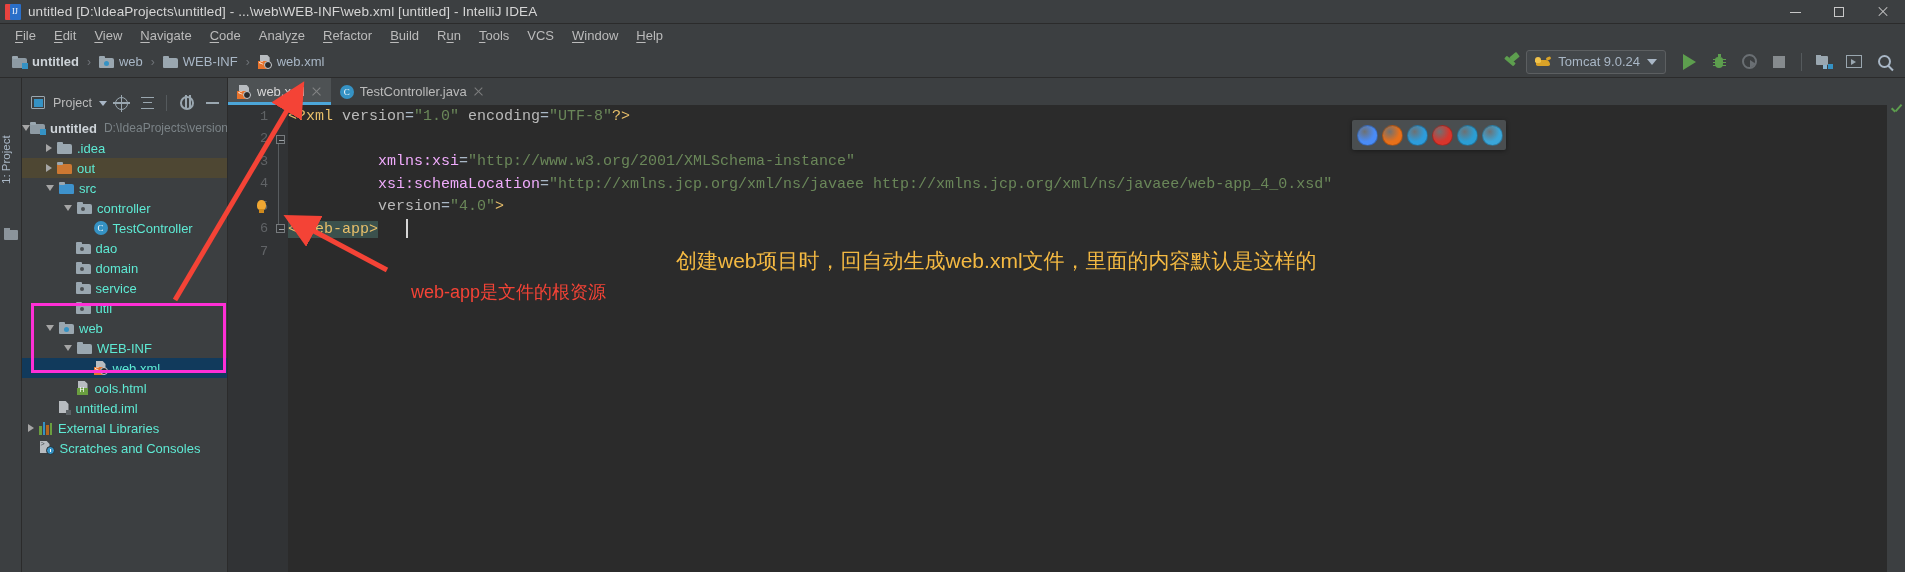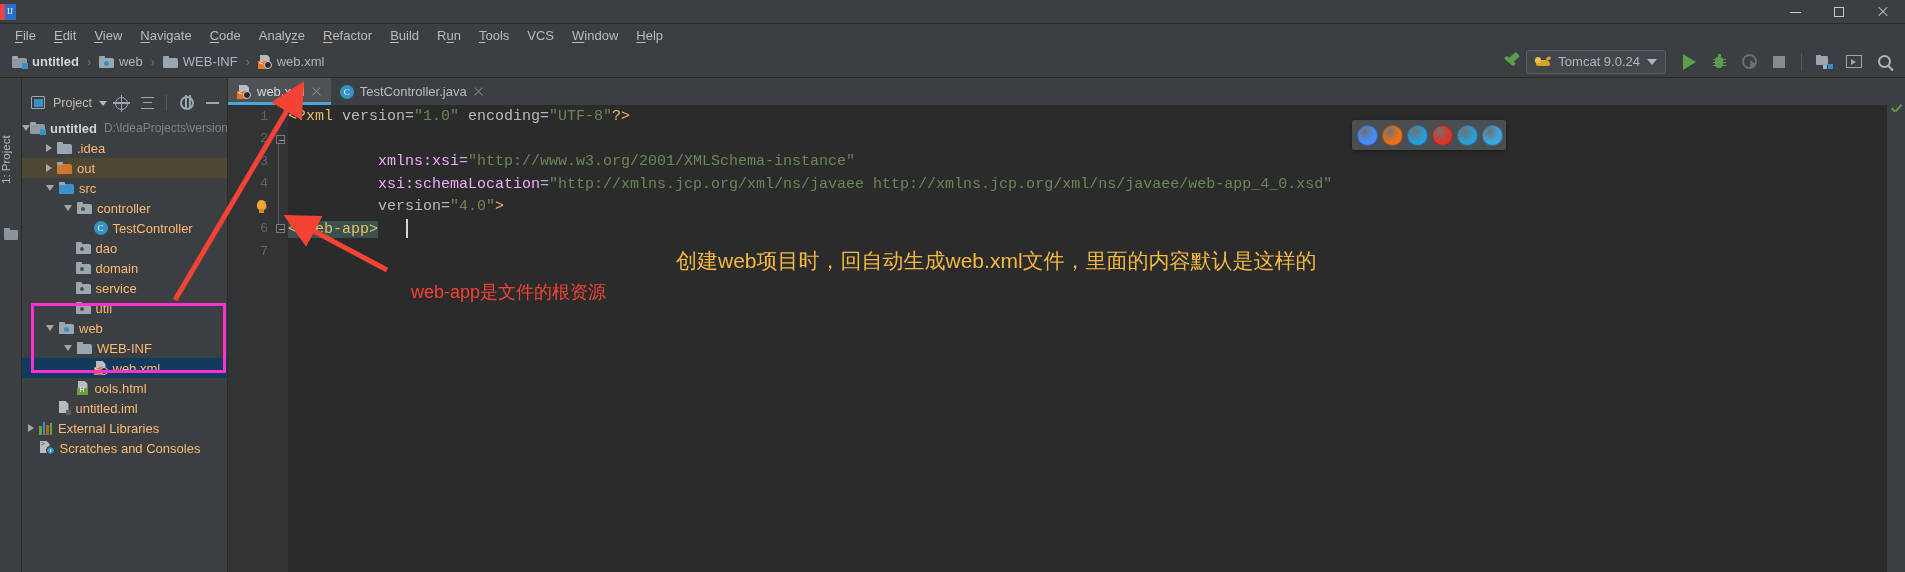--- a/index.html
+++ b/index.html
@@ -11,21 +11,21 @@
     -webkit-font-smoothing: antialiased;
   }
   #app { position: relative; width: 1905px; height: 572px; background: #3c3f41; }
 
   
   .titlebar {
     position: absolute; left: 0; top: 0; width: 1905px; height: 24px;
     background: #3c3f41; display: flex; align-items: center;
     border-bottom: 1px solid #2b2b2b;
   }
-  .title-ico { width: 16px; height: 16px; margin-right: 7px; position: relative; flex: 0 0 auto; }
+  .title-ico { width: 16px; height: 16px; margin-left: 5px; margin-right: 7px; position: relative; flex: 0 0 auto; }
   .title-ico .a { position: absolute; left:0; top:0; width:9px; height:16px; background:#e8433f; border-radius:1px;}
   .title-ico .b { position: absolute; left:5px; top:0; width:11px; height:16px; background:#2a6fc9; border-radius:1px;}
   .title-ico .c { position: absolute; left:7px; top:3px; color:#fff; font-size:8px; font-family:"Liberation Serif",serif; line-height:10px;}
   .title-text { color: #d6d6d6; font-size: 13.5px; letter-spacing: .1px; white-space: nowrap; }
   .win-btns { position: absolute; right: 0; top: 0; height: 24px; display: flex; }
   .win-btn { width: 44px; height: 24px; display: flex; align-items: center; justify-content: center; color: #c8c8c8; font-size: 12px; }
   .wb-min { width: 11px; height: 1px; background: #c8c8c8; }
   .wb-max { width: 10px; height: 10px; border: 1px solid #c8c8c8; }
   .wb-close { position: relative; width: 12px; height: 12px; }
   .wb-close:before, .wb-close:after { content:""; position:absolute; left:0; top:5px; width:12px; height:1px; background:#c8c8c8;}
@@ -144,21 +144,21 @@
   .pv-div { width:1px;height:16px;background:#555a5d;margin:0 5px;}
 
   .tree { padding-top:2px; font-size:13px; color:#bbbbbb; position:relative;}
   .trow { height:20px; display:flex; align-items:center; white-space:nowrap; position:relative;}
   .trow.hl-out { background:#4e4733; }
   .trow.sel { background:#113a5c; }
   .tw { width:0;height:0; flex:0 0 auto; }
   .tw.right { border-top:4.5px solid transparent; border-bottom:4.5px solid transparent; border-left:6.5px solid #a5a5a5; }
   .tw.down { border-left:4.5px solid transparent; border-right:4.5px solid transparent; border-top:6.5px solid #a5a5a5; }
   .tw.none { width:6.5px; height:9px; }
-  .tlbl { margin-left:5px; color:#fdba74; }
+  .tlbl { margin-left:5px; color:#5eead4; }
   .tlbl.bold { font-weight:bold; color:#cdd3d8; }
   .tpath { margin-left:7px; color:#7b8387; font-size:12px; }
   .cico { width:14px;height:14px;border-radius:50%;background:#3592c4;color:#fff;font-size:9px;display:flex;align-items:center;justify-content:center;flex:0 0 auto;font-family:"Liberation Serif",serif;}
   .htmlico { width:14px;height:14px;position:relative;flex:0 0 auto;}
   .htmlico .pg{position:absolute;left:2px;top:0;width:10px;height:11px;background:#b8bcc0;clip-path:polygon(0 0,72% 0,100% 26%,100% 100%,0 100%);}
   .htmlico .hb{position:absolute;left:1px;bottom:0;width:11px;height:7px;background:#6a9e3f;}
   .htmlico .hb:after{content:"H";position:absolute;left:3px;top:-2px;color:#fff;font-size:7px;font-family:"Liberation Sans",sans-serif;}
   .imlico { width:13px;height:14px;position:relative;flex:0 0 auto;}
   .imlico .pg{position:absolute;left:1px;top:0;width:10px;height:12px;background:#b8bcc0;clip-path:polygon(0 0,72% 0,100% 26%,100% 100%,0 100%);}
   .imlico .sq{position:absolute;right:0;bottom:0;width:5px;height:5px;background:#5c6165;}
@@ -227,20 +227,21 @@
 <body>
 
 <div id="app">
 
   <div class="titlebar">
     <div class="title-ico">
       <div class="a"></div>
         <div class="b"></div>
         <div class="c">IJ</div>
     </div>
+    <div class="title-text">untitled [D:\IdeaProjects\untitled] - ...\web\WEB-INF\web.xml [untitled] - IntelliJ IDEA</div>
     <div class="win-btns">
       <div class="win-btn">
           <div class="wb-min"></div>
         </div>
       <div class="win-btn">
           <div class="wb-max"></div>
         </div>
       <div class="win-btn close">
           <div class="wb-close"></div>
         </div>

